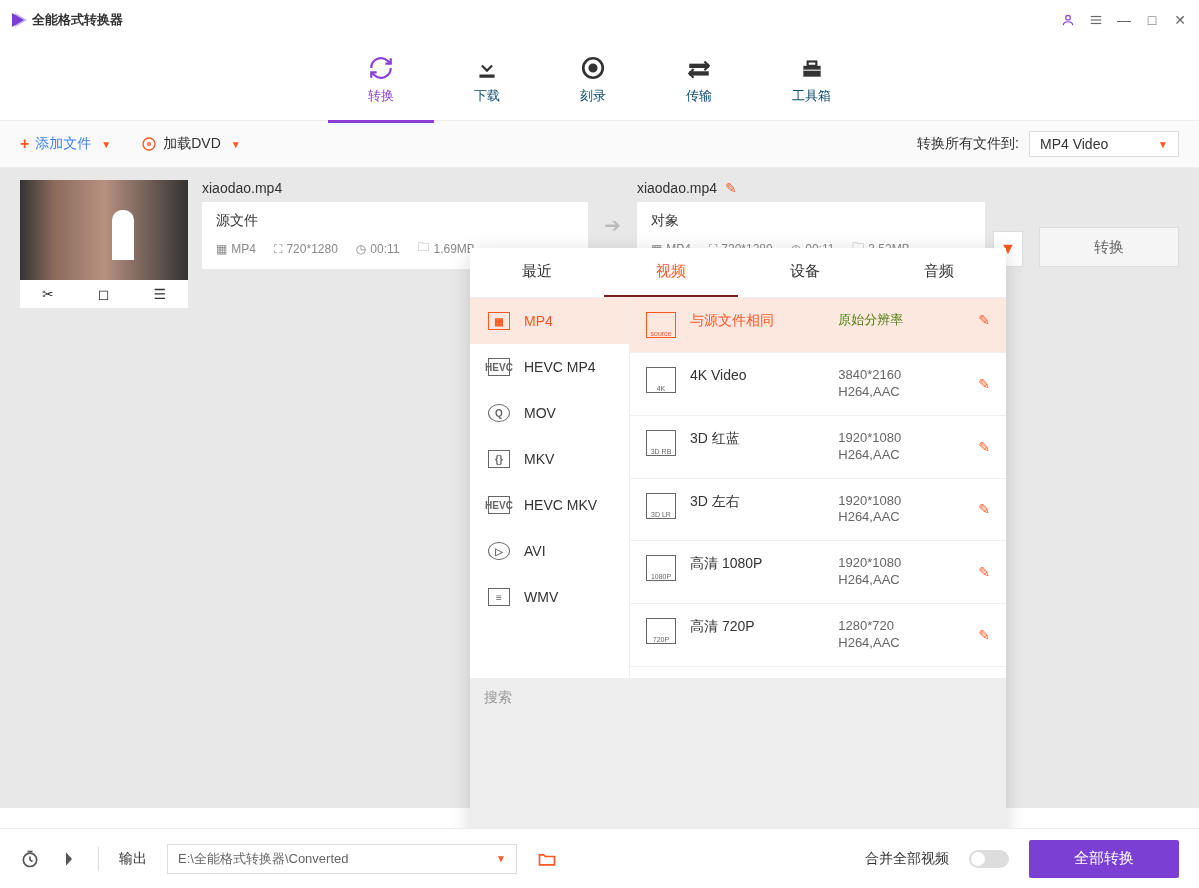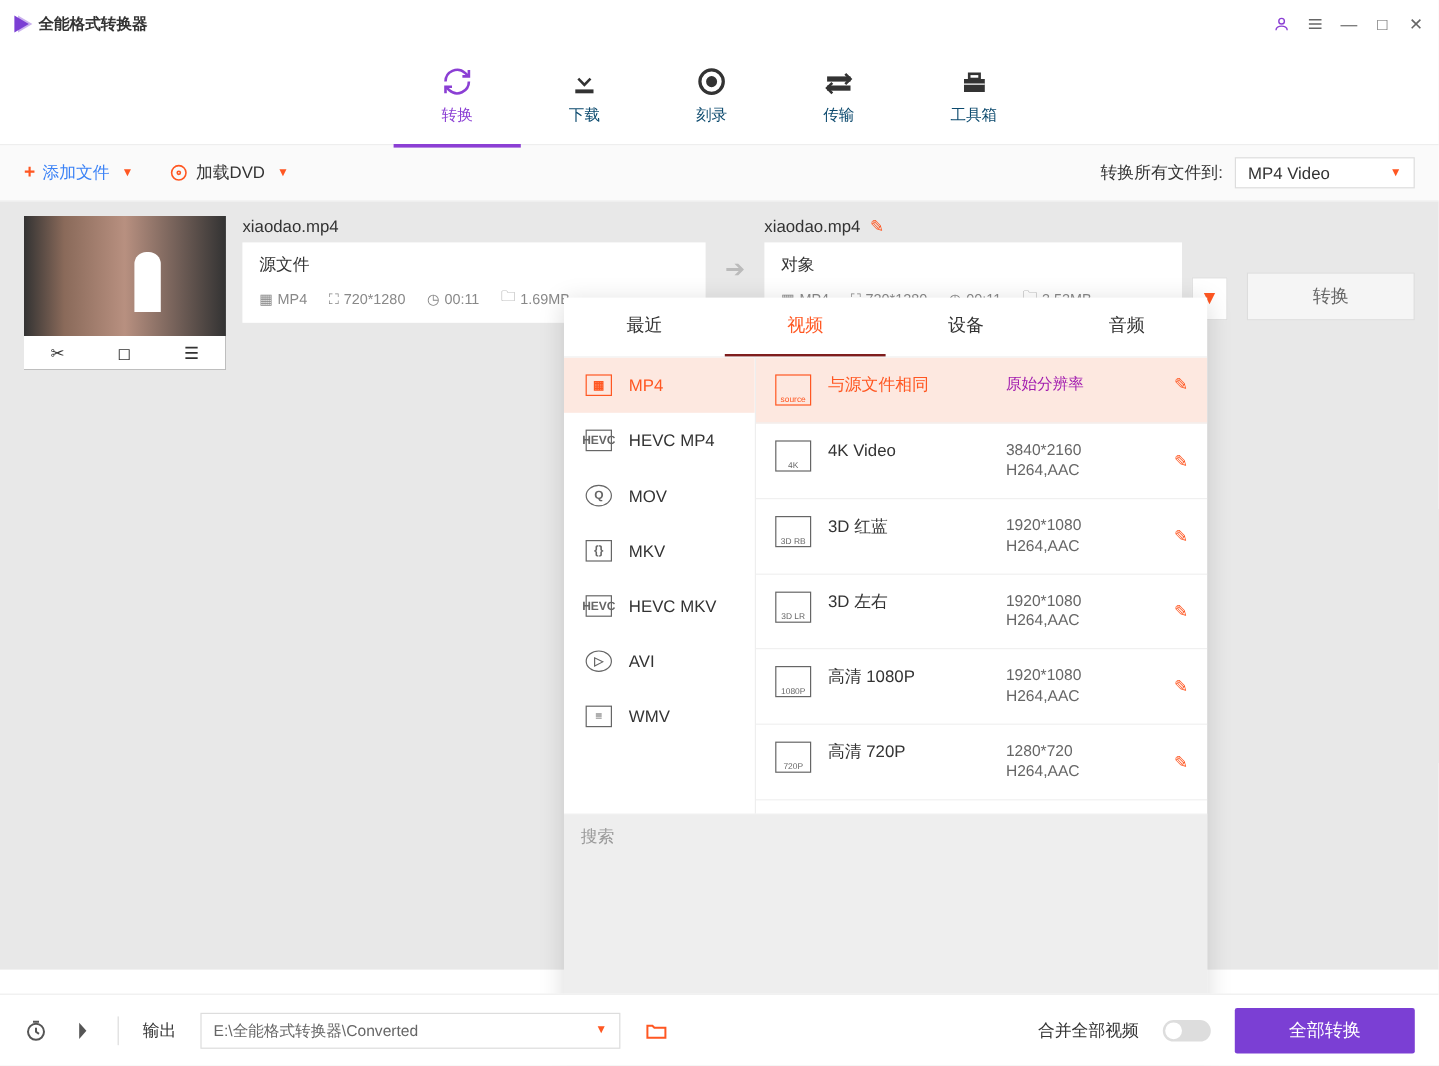--- a/index.html
+++ b/index.html
@@ -63,21 +63,21 @@
 .preset-list { flex:1; overflow:hidden; }
 .preset-item { display:flex; align-items:flex-start; padding:14px 16px; border-bottom:1px solid #f0f0f0; cursor:pointer; gap:14px; }
 .preset-item.highlight { background:#fde8e0; }
 .preset-icon { width:30px; height:26px; border:1px solid #666; position:relative; display:flex; align-items:flex-end; justify-content:center; font-size:7px; color:#666; }
 .preset-item.highlight .preset-icon { border-color:#ff5722; color:#ff5722; }
 .preset-text { flex:1; display:flex; flex-direction:column; }
 .preset-name { font-size:14px; color:#333; }
 .preset-item.highlight .preset-name { color:#ff5722; }
 .preset-right { display:flex; align-items:center; gap:30px; }
 .preset-spec { font-size:13px; color:#666; line-height:1.3; width:110px; }
-.preset-item.highlight .preset-spec { color:#a21caf; }
+.preset-item.highlight .preset-spec { color:#4d7c0f; }
 .preset-edit { color:#ff5722; cursor:pointer; font-size:14px; }
 .popup-footer { display:flex; border-top:1px solid #eee;flex-direction:column; }
 .search-box { flex:0 0 160px; padding:10px 14px; background:#eee; color:#999; font-size:14px; }
 .create-btn { flex:1; padding:10px 14px; display:flex; align-items:center; gap:8px; color:#333; font-size:14px; cursor:pointer; }
 .create-btn .plus { color:#ff5722; }
 
 .bottombar { position:absolute; bottom:0; left:0; right:0; height:60px; border-top:1px solid #eee; display:flex; align-items:center; padding:0 20px; gap:20px; background:#fff; }
 .bb-icon { font-size:18px; color:#666; cursor:pointer; }
 .bb-sep { width:1px; height:24px; background:#ddd; }
 .output-lbl { font-size:14px; color:#333; }

